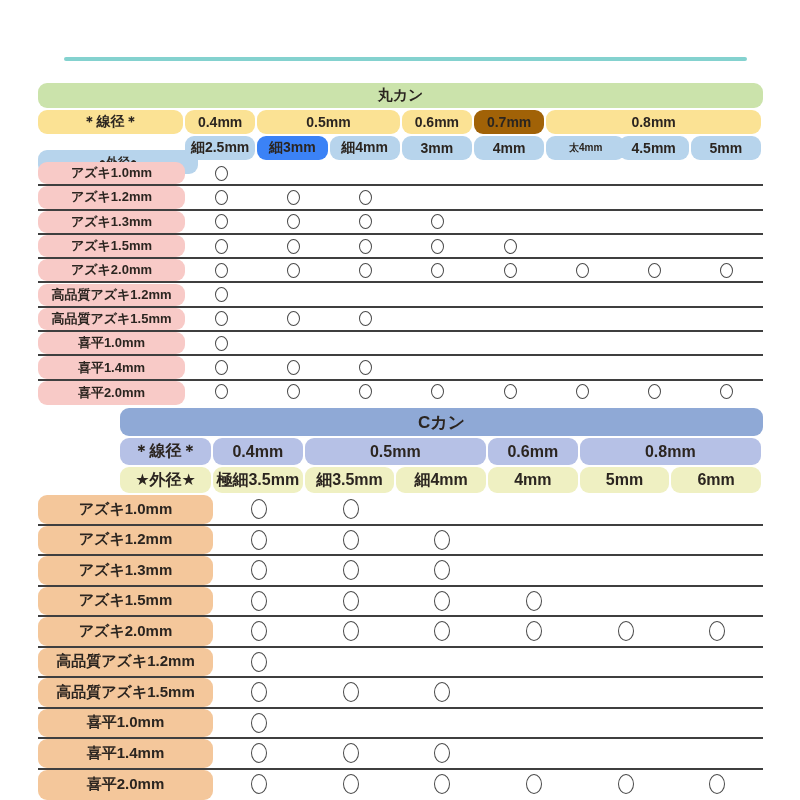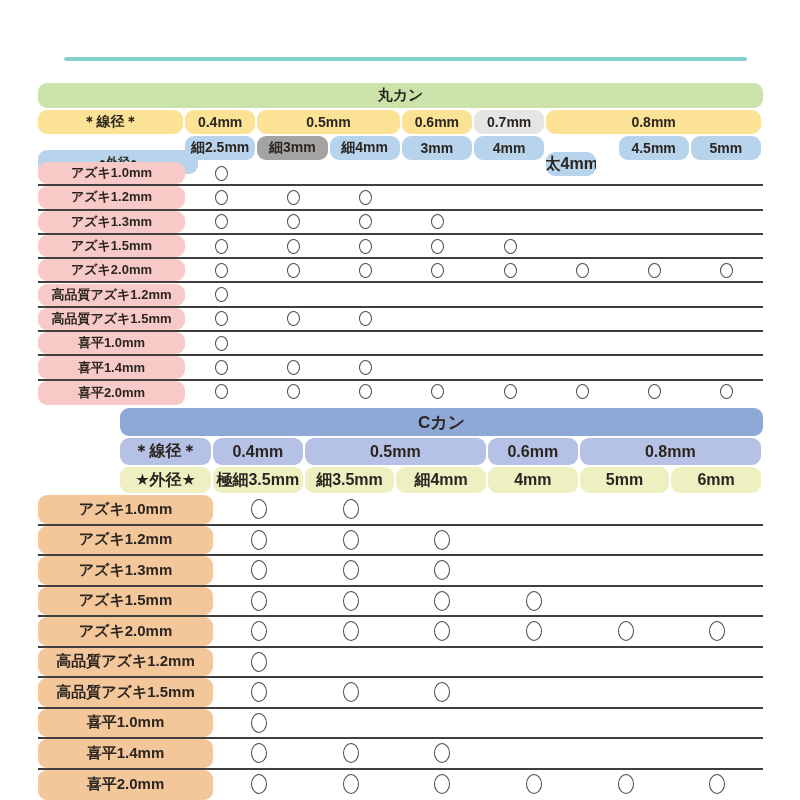--- a/index.html
+++ b/index.html
@@ -24,29 +24,29 @@
 <body>
 
 <div class="page">
   <div class="title-underline" style="background: rgb(132, 210, 207);"></div>
   <div id="tbl-maru" class="tbl" style="left: 38px; top: 83px; width: 725px;">
       <div class="cell" style="left: 0px; top: 0px; width: 725px; height: 25px; background: rgb(203, 227, 171); font-size: 15px;">丸カン</div>
       <div class="cell" style="left: 0px; top: 27px; width: 145px; height: 24px; background: rgb(251, 226, 148); font-size: 14px;">＊線径＊</div>
       <div class="cell" style="left: 147px; top: 27px; width: 70.25px; height: 24px; background: rgb(251, 226, 148); font-size: 14px;">0.4mm</div>
       <div class="cell" style="left: 219.25px; top: 27px; width: 142.5px; height: 24px; background: rgb(251, 226, 148); font-size: 14px;">0.5mm</div>
       <div class="cell" style="left: 363.75px; top: 27px; width: 70.25px; height: 24px; background: rgb(251, 226, 148); font-size: 14px;">0.6mm</div>
-      <div class="cell" style="left: 436px; top: 27px; width: 70.25px; height: 24px; background: #e5e5e5; font-size: 14px;">0.7mm</div>
+      <div class="cell" style="left: 436px; top: 27px; width: 70.25px; height: 24px; background: #a16207; font-size: 14px;">0.7mm</div>
       <div class="cell" style="left: 508.25px; top: 27px; width: 214.75px; height: 24px; background: rgb(251, 226, 148); font-size: 14px;">0.8mm</div>
       <div class="cell" style="left: 0px; top: 53px; width: 160px; height: 24px; background: rgb(183, 212, 236); font-size: 12px; margin-top: 14px;">●外径●</div>
       <div class="cell" style="left: 147px; top: 53px; width: 70.25px; height: 24px; background: rgb(183, 212, 236); font-size: 14px;">細2.5mm</div>
-      <div class="cell" style="left: 219.25px; top: 53px; width: 70.25px; height: 24px; background: #a3a3a3; font-size: 14px;">細3mm</div>
+      <div class="cell" style="left: 219.25px; top: 53px; width: 70.25px; height: 24px; background: #3b82f6; font-size: 14px;">細3mm</div>
       <div class="cell" style="left: 291.5px; top: 53px; width: 70.25px; height: 24px; background: rgb(183, 212, 236); font-size: 14px;">細4mm</div>
       <div class="cell" style="left: 363.75px; top: 53px; width: 70.25px; height: 24px; background: rgb(183, 212, 236); font-size: 14px;">3mm</div>
       <div class="cell" style="left: 436px; top: 53px; width: 70.25px; height: 24px; background: rgb(183, 212, 236); font-size: 14px;">4mm</div>
-      <div class="cell" style="left: 508.25px; top: 53px; width: 50px; height: 24px; background: rgb(183, 212, 236); font-size: 16px; margin-top: 16px;">太4mm</div>
+      <div class="cell" style="left: 508.25px; top: 53px; width: 79px; height: 24px; background: rgb(183, 212, 236); font-size: 10px;">太4mm</div>
       <div class="cell" style="left: 580.5px; top: 53px; width: 70.25px; height: 24px; background: rgb(183, 212, 236); font-size: 14px;">4.5mm</div>
       <div class="cell" style="left: 652.75px; top: 53px; width: 70.25px; height: 24px; background: rgb(183, 212, 236); font-size: 14px;">5mm</div>
       <div class="row" style="left: 0px; top: 79px; width: 725px; height: 24.3px; border-bottom: 2px solid rgb(63, 63, 63);">
         <div class="cell" style="left: 0px; top: 0px; width: 147px; height: 22.3px; background: rgb(248, 202, 199); font-size: 13px;">アズキ1.0mm</div>
         <div class="circle" title="○" style="left: 176.625px; top: 3.65px; width: 13px; height: 15px; border-color: rgb(74, 74, 74);"></div>
       </div>
       <div class="row" style="left: 0px; top: 103.3px; width: 725px; height: 24.3px; border-bottom: 2px solid rgb(63, 63, 63);">
         <div class="cell" style="left: 0px; top: 0px; width: 147px; height: 22.3px; background: rgb(248, 202, 199); font-size: 13px;">アズキ1.2mm</div>
         <div class="circle" title="○" style="left: 176.625px; top: 3.65px; width: 13px; height: 15px; border-color: rgb(74, 74, 74);"></div>
         <div class="circle" title="○" style="left: 248.875px; top: 3.65px; width: 13px; height: 15px; border-color: rgb(74, 74, 74);"></div>

